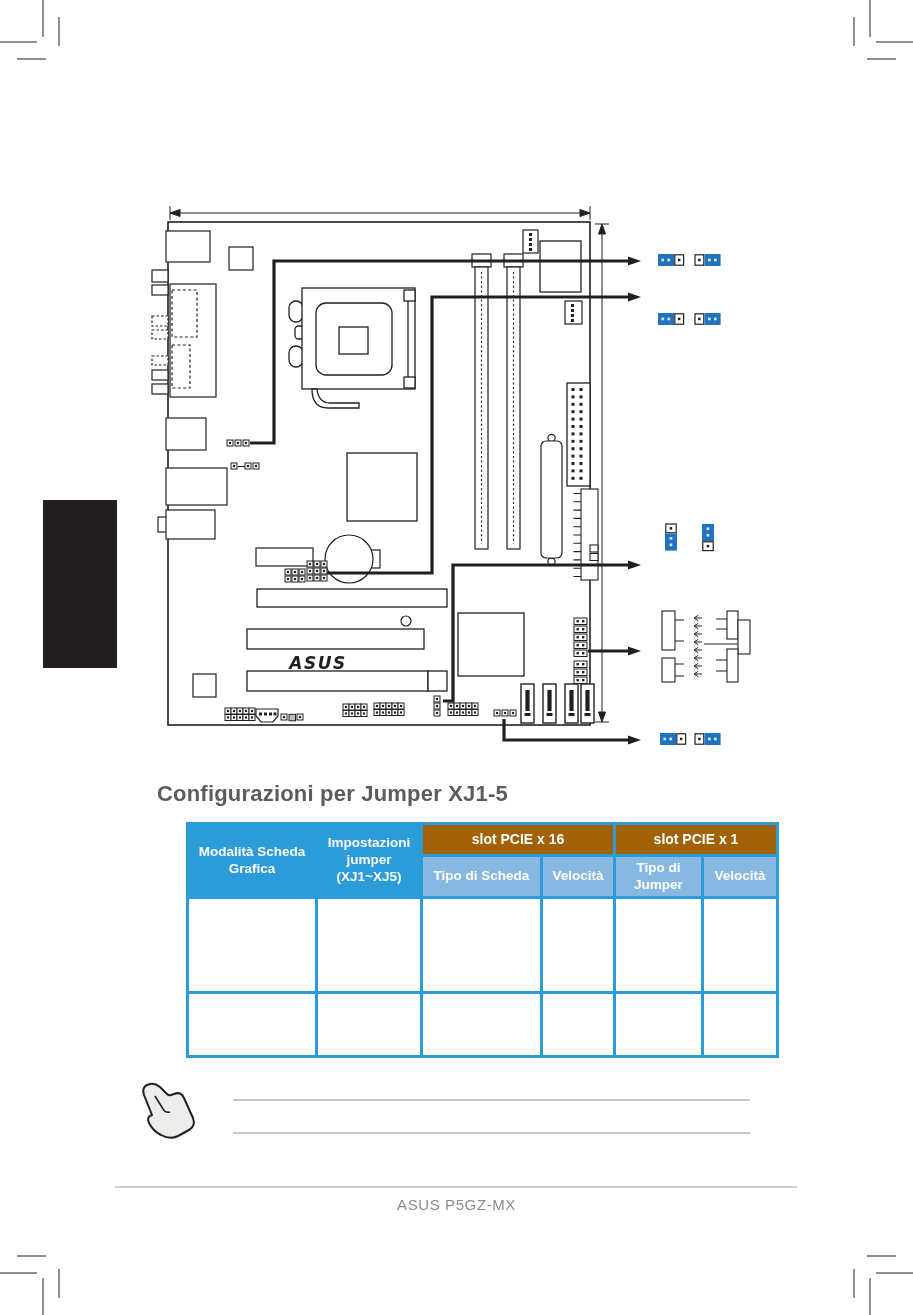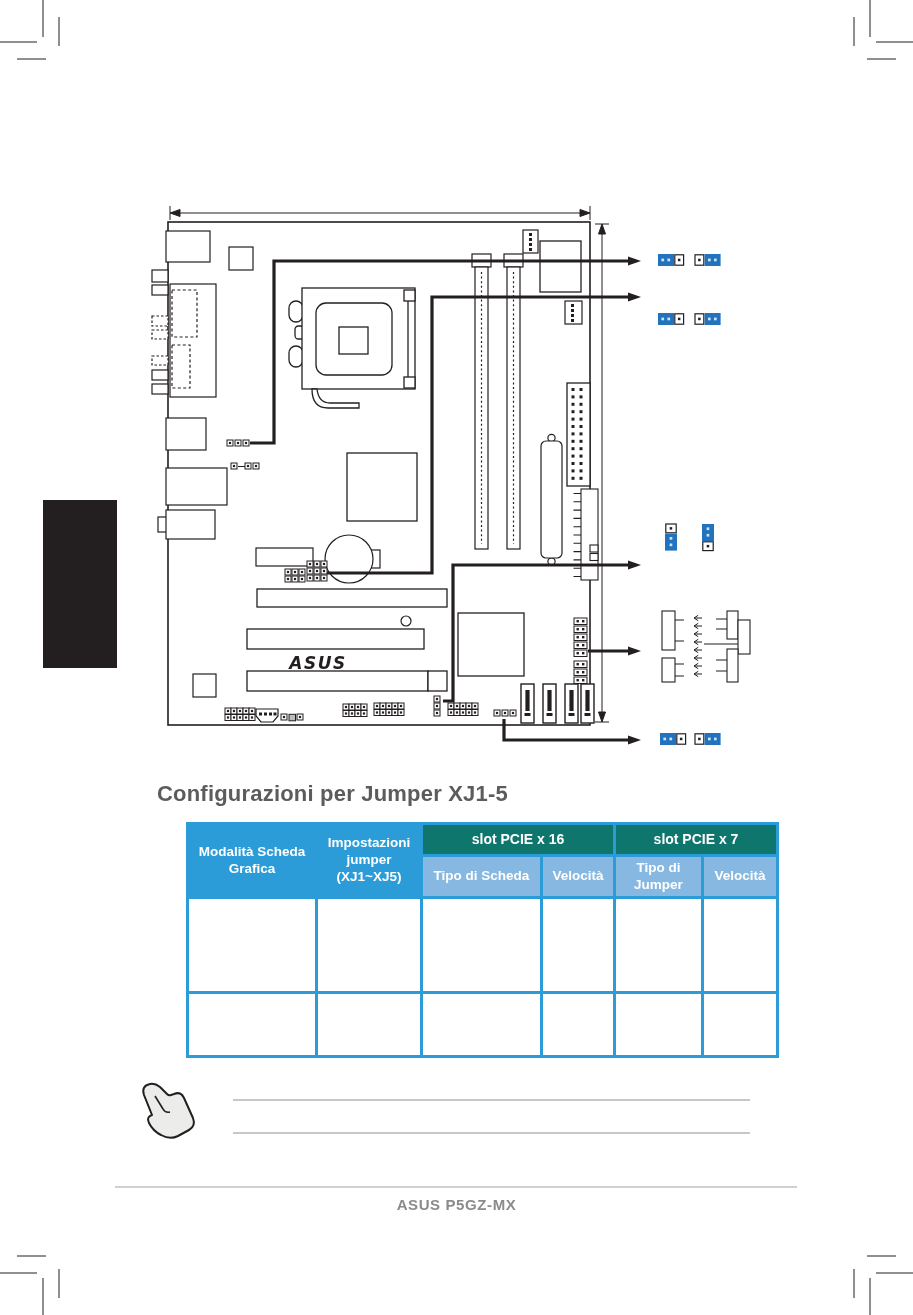--- a/index.html
+++ b/index.html
@@ -12,28 +12,28 @@
   #chapter-tab{left:43px;top:500px;width:74px;height:168px;background:#231f20;}
   #section-heading{
     left:157px;top:781px;font-size:22px;font-weight:bold;color:#5b5c5e;
     letter-spacing:.2px;font-family:"Liberation Sans",sans-serif;
   }
   #jumper-table-wrap{left:158px;top:822px;padding-left:28px;}
   table.jt{border-collapse:collapse;table-layout:fixed;width:590px;}
   table.jt th,table.jt td{border:3px solid #2b9cd8;padding:1px 2px;vertical-align:middle;text-align:center;}
   table.jt th{color:#ffffff;font-weight:bold;white-space:pre-line;line-height:1.25;}
   .h1{background:#2b9cd8;font-size:13.5px;}
-  .hg{background:#0f766e;font-size:14px;height:27px;}
+  .hg{background:#a16207;font-size:14px;height:27px;}
   .h2{background:#86b8e2;font-size:13.5px;height:37px;}
   td.bodycell{background:#ffffff;}
   tr.r1 td{height:90px;}
   tr.r2 td{height:59px;}
   #footer-model{
     left:0;top:1196px;width:913px;text-align:center;font-size:15px;
-    font-weight:bold;color:#8b8b8b;letter-spacing:.6px;
+    font-weight:normal;color:#8b8b8b;letter-spacing:.6px;
   }
 </style>
 </head>
 <body>
 
 <svg id="diagram-svg" class="abs" width="913" height="1315" viewBox="0 0 913 1315">
   <defs>
 
     <g id="pc">
         <rect width="6" height="6" fill="#fff" stroke="#231f20" stroke-width="1"></rect>
@@ -433,21 +433,21 @@
         <col style="width:75px">
     </colgroup>
     <tbody>
         <tr>
       <th class="h1" rowspan="2">Modalità Scheda
 Grafica</th>
       <th class="h1" rowspan="2">Impostazioni
 jumper
 (XJ1~XJ5)</th>
       <th class="hg" colspan="2">slot PCIE x 16</th>
-      <th class="hg" colspan="2">slot PCIE x 7</th>
+      <th class="hg" colspan="2">slot PCIE x 1</th>
     </tr>
     <tr>
       <th class="h2">Tipo di Scheda</th>
       <th class="h2">Velocità</th>
       <th class="h2">Tipo di
 Jumper</th>
       <th class="h2">Velocità</th>
     </tr>
     <tr class="r1">
       <td class="bodycell"></td>

